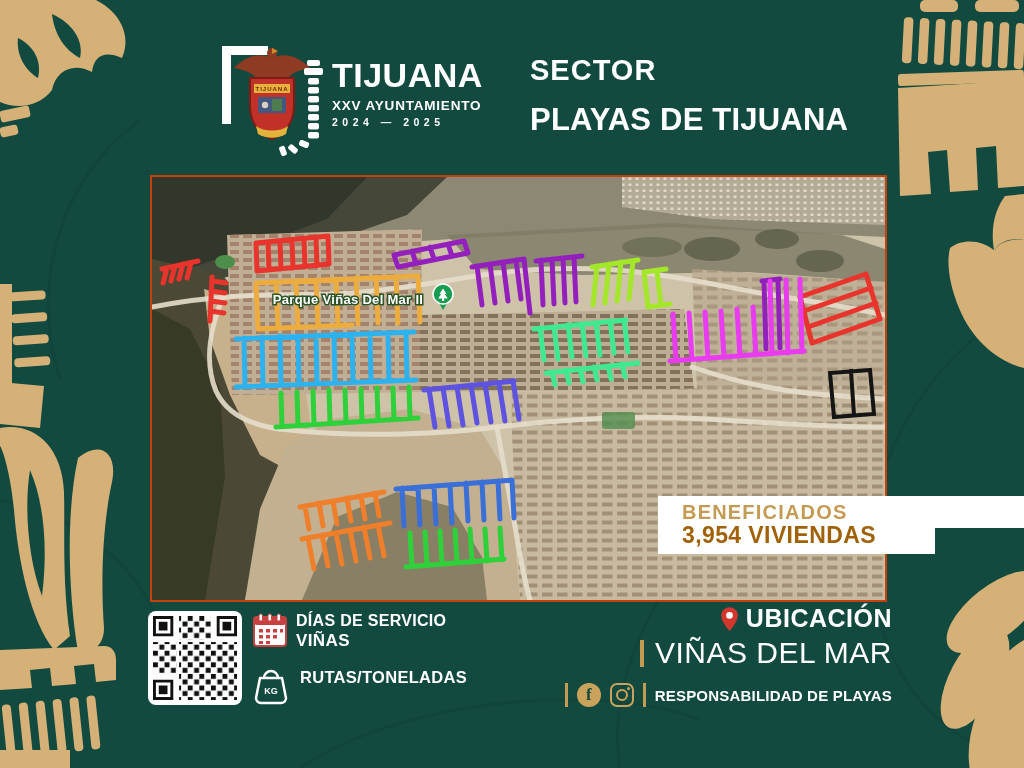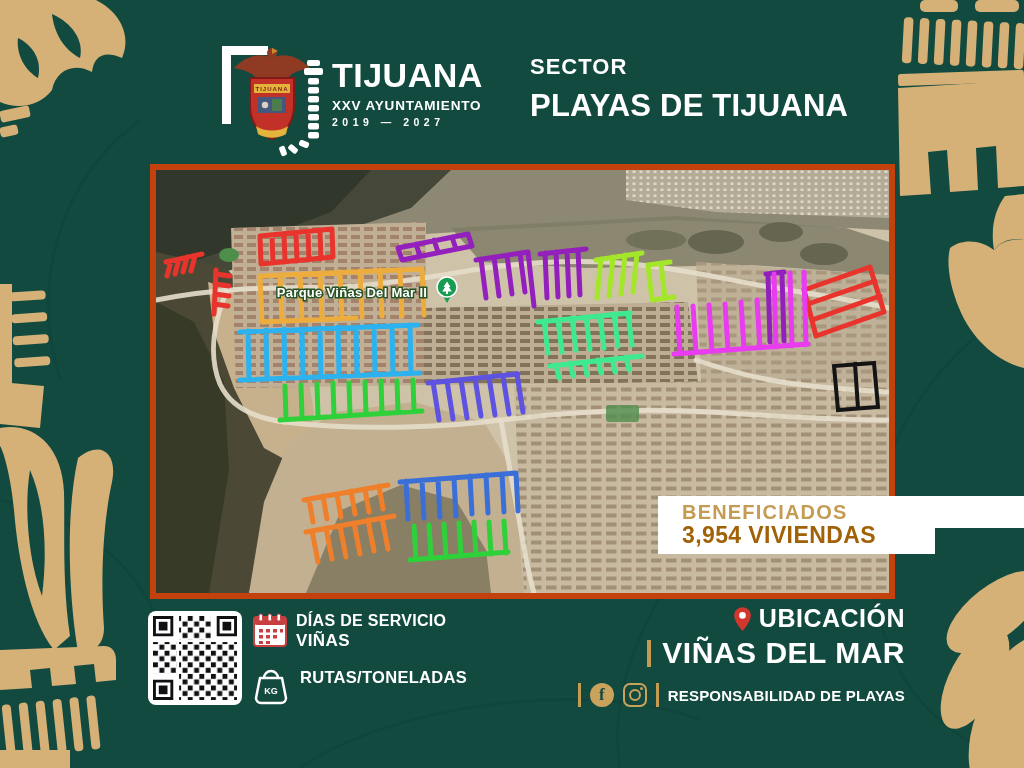--- a/index.html
+++ b/index.html
@@ -12,25 +12,25 @@
   .abs{position:absolute;}
   svg{display:block;}
 
   
   .logo{left:212px;top:38px;width:120px;height:128px;}
   .brand{left:332px;top:58px;color:#fff;}
   .brand-name{font-size:34px;font-weight:800;letter-spacing:.5px;line-height:1;}
   .brand-sub{font-size:13.5px;font-weight:700;letter-spacing:.8px;margin-top:6px;}
   .brand-period{font-size:10.5px;font-weight:700;letter-spacing:4.5px;margin-top:3px;}
   .sector{left:530px;top:55px;color:#fff;}
-  .sector-label{font-size:22px;font-weight:600;letter-spacing:1px;line-height:1.05;}
-  .sector-name{font-size:31px;font-weight:800;letter-spacing:.2px;line-height:1.05;margin-top:12px;}
+  .sector-label{font-size:29px;font-weight:600;letter-spacing:1px;line-height:1.05;}
+  .sector-name{font-size:31px;font-weight:800;letter-spacing:.2px;line-height:1.05;margin-top:19px;}
 
   
-  .map-frame{left:150px;top:164px;width:733px;height:423px;border:6px solid #c2410c;box-sizing:content-box;background:#f9a8d4;z-index:2;}
+  .map-frame{left:150px;top:175px;width:733px;height:423px;border:2px solid #c2410c;box-sizing:content-box;background:#f9a8d4;z-index:2;}
   .rt{fill:none;stroke-width:5;stroke-linecap:round;stroke-linejoin:round;}
   .rt4{fill:none;stroke-width:4;stroke-linecap:square;stroke-linejoin:miter;}
   .road{fill:none;stroke:#E5DECB;stroke-width:5;stroke-linecap:round;opacity:.9;}
   .park-label{font-size:13px;font-weight:700;fill:#fff;stroke:#2A5427;stroke-width:3px;paint-order:stroke;letter-spacing:.3px;}
 
   
   .badge{left:658px;top:496px;width:277px;height:58px;background:#fff;z-index:5;
          display:flex;flex-direction:column;justify-content:center;padding-left:24px;box-sizing:border-box;}
   .badge-tail{left:935px;top:496px;width:89px;height:32px;background:#fff;z-index:5;}
   .badge-label{font-size:20px;font-weight:800;letter-spacing:1.2px;color:#C49B52;line-height:1.1;}
@@ -39,26 +39,26 @@
   
   .qr-box{left:148px;top:611px;width:94px;height:94px;background:#fff;border-radius:8px;padding:5px;box-sizing:border-box;z-index:3;}
   .ico{z-index:3;}
   .f-text{color:#fff;z-index:3;}
   .svc-label{left:296px;top:612px;font-size:16px;font-weight:700;letter-spacing:.3px;}
   .svc-value{left:296px;top:631px;font-size:17px;font-weight:800;letter-spacing:.4px;}
   .rt-label{left:300px;top:668px;font-size:16.5px;font-weight:800;letter-spacing:.3px;}
   .rt-value{left:296px;top:687px;font-size:16.5px;font-weight:400;letter-spacing:.2px;}
   .rt-value b{font-weight:800;}
 
-  .loc-block{right:119px;top:604px;text-align:right;z-index:3;color:#fff;}
+  .loc-block{right:132px;top:604px;text-align:right;z-index:3;color:#fff;}
   .loc-row1{display:flex;align-items:center;justify-content:flex-end;gap:7px;}
   .loc-label{font-size:25px;font-weight:800;letter-spacing:.5px;}
   .loc-row2{display:flex;align-items:center;justify-content:flex-end;gap:11px;margin-top:3px;}
   .gold-bar{width:4px;height:27px;background:#C49B52;}
-  .loc-value{font-size:30px;font-weight:700;letter-spacing:.5px;text-align:right;}
+  .loc-value{font-size:30px;font-weight:400;letter-spacing:.5px;text-align:right;}
   .loc-row3{display:flex;align-items:center;justify-content:flex-end;gap:9px;margin-top:13px;}
   .gold-bar-s{width:3px;height:24px;background:#C49B52;}
   .tagline{font-size:15px;font-weight:800;letter-spacing:.2px;}
   .fb{width:24px;height:24px;border-radius:50%;background:#C9A35B;color:#124A40;
       display:flex;align-items:center;justify-content:center;font-weight:800;font-size:17px;font-family:"Liberation Serif",serif;}
   .ig{width:24px;height:24px;border-radius:7px;border:2.5px solid #C9A35B;box-sizing:border-box;position:relative;}
   .ig::before{content:"";position:absolute;left:4px;top:4px;width:8px;height:8px;border:2.5px solid #C9A35B;border-radius:50%;}
   .ig::after{content:"";position:absolute;right:1.5px;top:1.5px;width:3px;height:3px;border-radius:50%;background:#C9A35B;}
 </style>
 </head>
@@ -171,21 +171,21 @@
       <rect x="96" y="94" width="11" height="6.5" rx="2"></rect>
       <rect x="87" y="103" width="10" height="6" rx="2" transform="rotate(22 92 106)"></rect>
       <rect x="76" y="108" width="10" height="6" rx="2" transform="rotate(40 81 111)"></rect>
       <rect x="66" y="110" width="10" height="6" rx="2" transform="rotate(70 71 113)"></rect>
     </g>
   </svg>
 
   <div class="abs brand" style="z-index:3;">
     <div class="brand-name">TIJUANA</div>
     <div class="brand-sub">XXV AYUNTAMIENTO</div>
-    <div class="brand-period">2019 — 2027</div>
+    <div class="brand-period">2024 — 2025</div>
   </div>
 
   <div class="abs sector" style="z-index:3;">
     <div class="sector-label">SECTOR</div>
     <div class="sector-name">PLAYAS DE TIJUANA</div>
   </div>
 
   <div class="abs map-frame">
     <svg width="733" height="423" viewBox="0 0 733 423">
       <defs>

